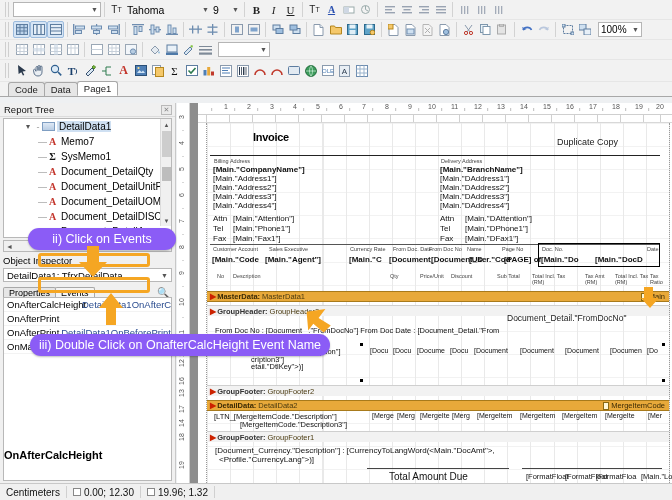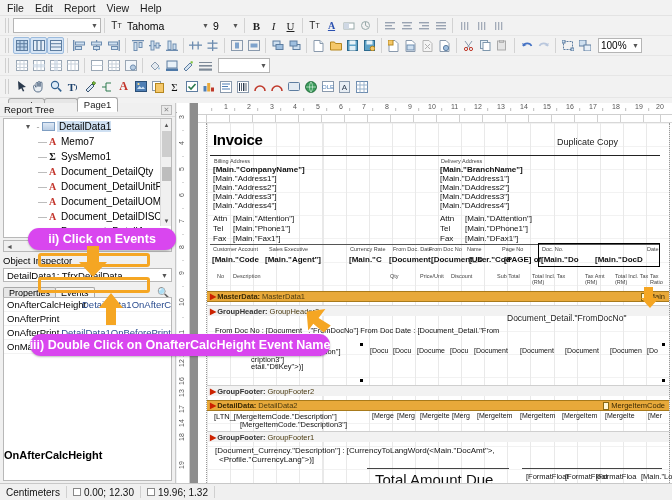--- a/index.html
+++ b/index.html
@@ -149,60 +149,53 @@
     background: #e8a93a; border-top: 1px solid #a87a1b; border-bottom: 1px solid #a87a1b;
     font-size: 7.5px; color: #3a2a05; display: flex; align-items: center; padding-left: 3px;
     font-weight: bold;
   }
   .band-bar .ds { margin-left: auto; display: flex; align-items: center; gap: 2px; padding-right: 4px; font-weight: normal;}
   .band-bar .ds .bk { width: 6px; height: 8px; background: #fff8d8; border: 1px solid #8a6a12;}
   .band-bar .arrow { color: #cc2200; font-size: 8px; margin-right: 1px;}
   .band-bar .bname { font-weight: normal; margin-left: 2px; color: #4a3a10; }
 
   .gtext { position: absolute; font-size: 7.5px; color: #1a1a1a; white-space: nowrap; }
-  .bigtitle { position: absolute; font-weight: bold; font-size: 15px; letter-spacing: -0.3px;}
+  .bigtitle { position: absolute; font-weight: bold; font-size: 11px; letter-spacing: -0.3px; margin-left: 40px;}
   .hline { position: absolute; height: 1px; background: #222; }
   .tiny { position: absolute; font-size: 5.5px; color: #444; white-space: nowrap; }
   .fld { position: absolute; font-size: 8px; color: #111; white-space: nowrap; }
   .fld.b { font-weight: bold; }
   .hnd { position:absolute; width:3px;height:3px;background:#000;}
   .selbox { position: absolute; border: 1px solid #000; }
 
   
   .callout {
-    position: absolute; background: #d946ef; color: #fff; border-radius: 16px;
+    position: absolute; background: #8b5cf6; color: #fff; border-radius: 16px;
     display: flex; align-items: center; justify-content: center;
-    font-weight: bold; font-size: 12.5px; box-shadow: 0 1px 2px rgba(0,0,0,.25);
+    font-weight: normal; font-size: 12.5px; box-shadow: 0 1px 2px rgba(0,0,0,.25);
     z-index: 40; padding: 0 22px; white-space: nowrap;
   }
   .arrow-dn { position: absolute; z-index: 41; }
   .hilite { position: absolute; border: 3px solid #f5a623; border-radius: 3px; z-index: 39; }
 
   
   .status {
     position: absolute; left: 0; right: 0; bottom: 0; height: 17px;
     background: #f0f0f0; border-top: 1px solid #c8c8c8;
     display: flex; align-items: center; font-size: 10px; color: #111;
   }
   .status .cell { padding: 0 6px; display: flex; align-items: center; gap: 3px;}
   .status .divr { width: 1px; height: 12px; background: #d0d0d0; }
   .sq { width: 8px; height: 8px; border: 1px solid #888; background:#fff; display:inline-block;}
 </style>
 </head>
 <body>
 
 <div id="app">
 
-  <div class="menubar">
-    <span class="mi">File</span>
-    <span class="mi">Edit</span>
-    <span class="mi">Report</span>
-    <span class="mi">View</span>
-    <span class="mi">Help</span>
-  </div>
 
   <div class="tbrow">
     <div class="grip"></div>
     <div class="combo" style="width:88px">
       <span></span>
       <span class="arw">▼</span>
     </div>
     <div class="sep"></div>
     <span class="btn" style="color:#222;font-size:10px;">T<sub style="font-size:7px">T</sub></span>
     <div class="combo" style="width:86px;border:none;background:transparent">
@@ -1050,21 +1043,21 @@
         <span class="arrow">▶</span>
         <span>GroupFooter</span>
           <span>:</span>
         <span class="bname">GroupFooter1</span>
       </div>
 
       <div class="fld" style="left:8px;top:323px;font-size:8px;">[Document_Currency."Description"] : [CurrencyToLangWord(&lt;Main."DocAmt"&gt;,</div>
       <div class="fld" style="left:12px;top:332px;font-size:8px;">&lt;Profile."CurrencyLang"&gt;)]</div>
       <div class="hline" style="left:160px;top:345px;width:142px;background:#444;"></div>
       <div class="hline" style="left:315px;top:345px;width:140px;background:#444;"></div>
-      <div class="fld" style="left:168px;top:348px;font-size:15px;">Total Amount Due</div>
+      <div class="fld" style="left:182px;top:348px;font-size:10px;">Total Amount Due</div>
       <div class="fld" style="left:319px;top:349px;font-size:7.5px;">[FormatFloat</div>
       <div class="fld" style="left:358px;top:349px;font-size:7.5px;">[FormatFloat</div>
       <div class="fld" style="left:389px;top:349px;font-size:7.5px;">[FormatFloa</div>
       <div class="fld" style="left:434px;top:349px;font-size:7.5px;">[Main."Loc</div>
 
     </div>
   </div>
 
   <div class="callout" style="left:28px;top:228px;width:148px;height:22px;">ii) Click on Events</div>
   <svg class="arrow-dn" style="left:78px;top:246px;" width="30" height="32">

